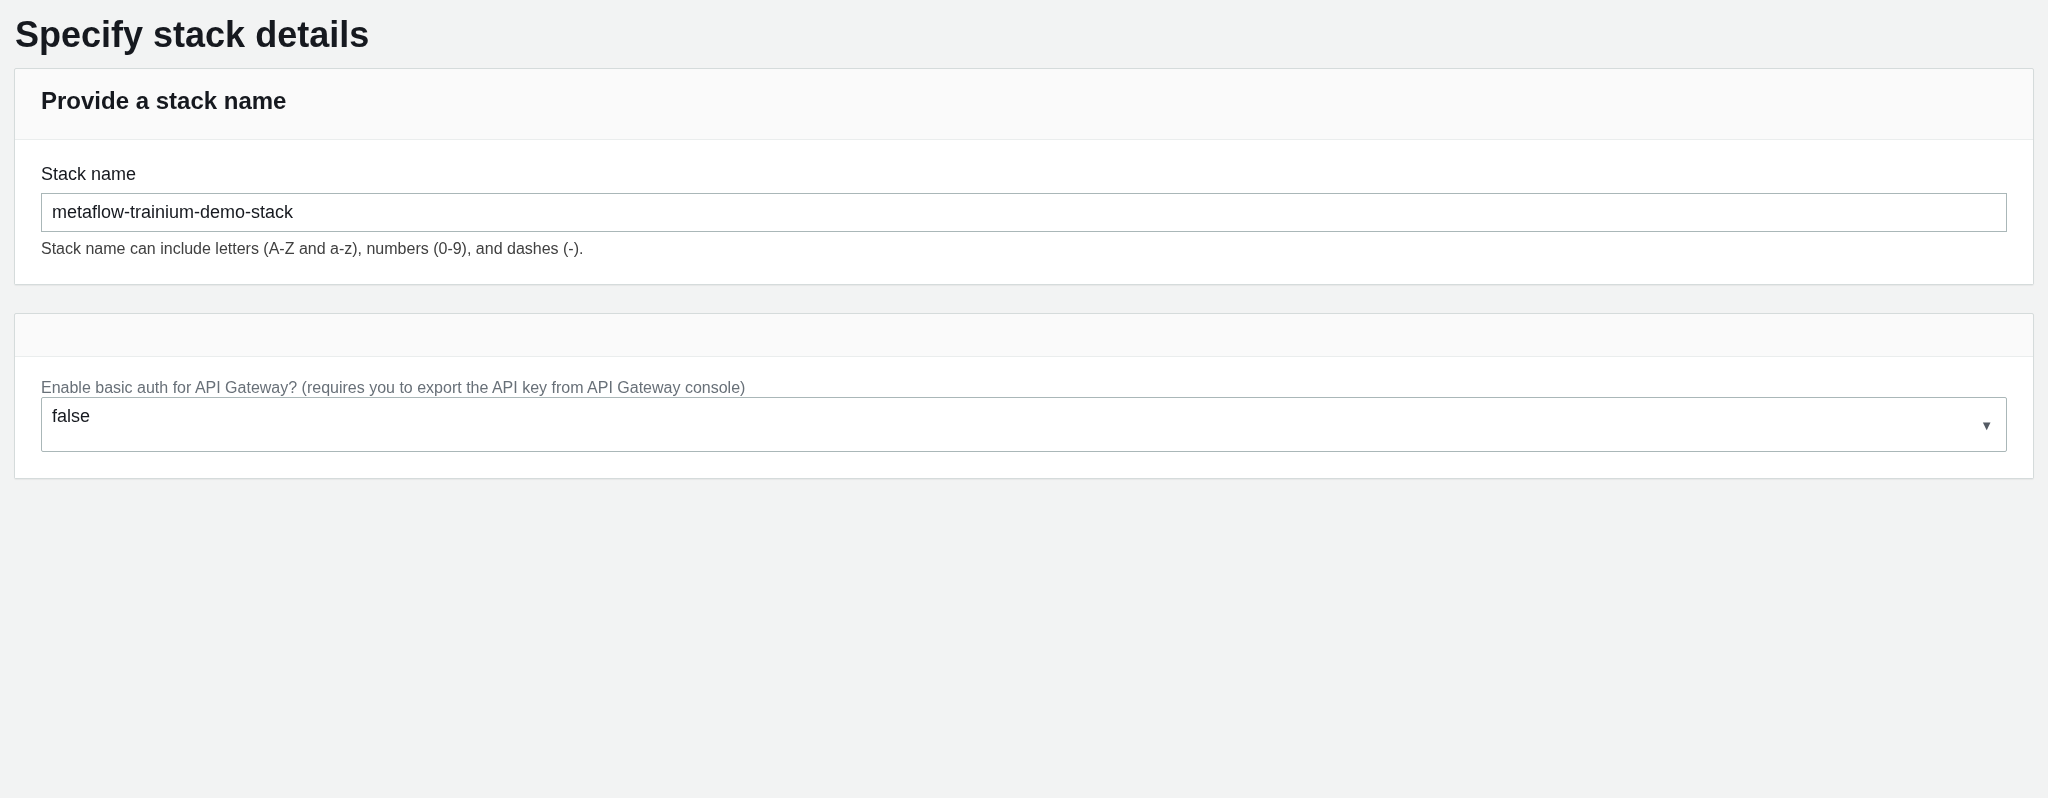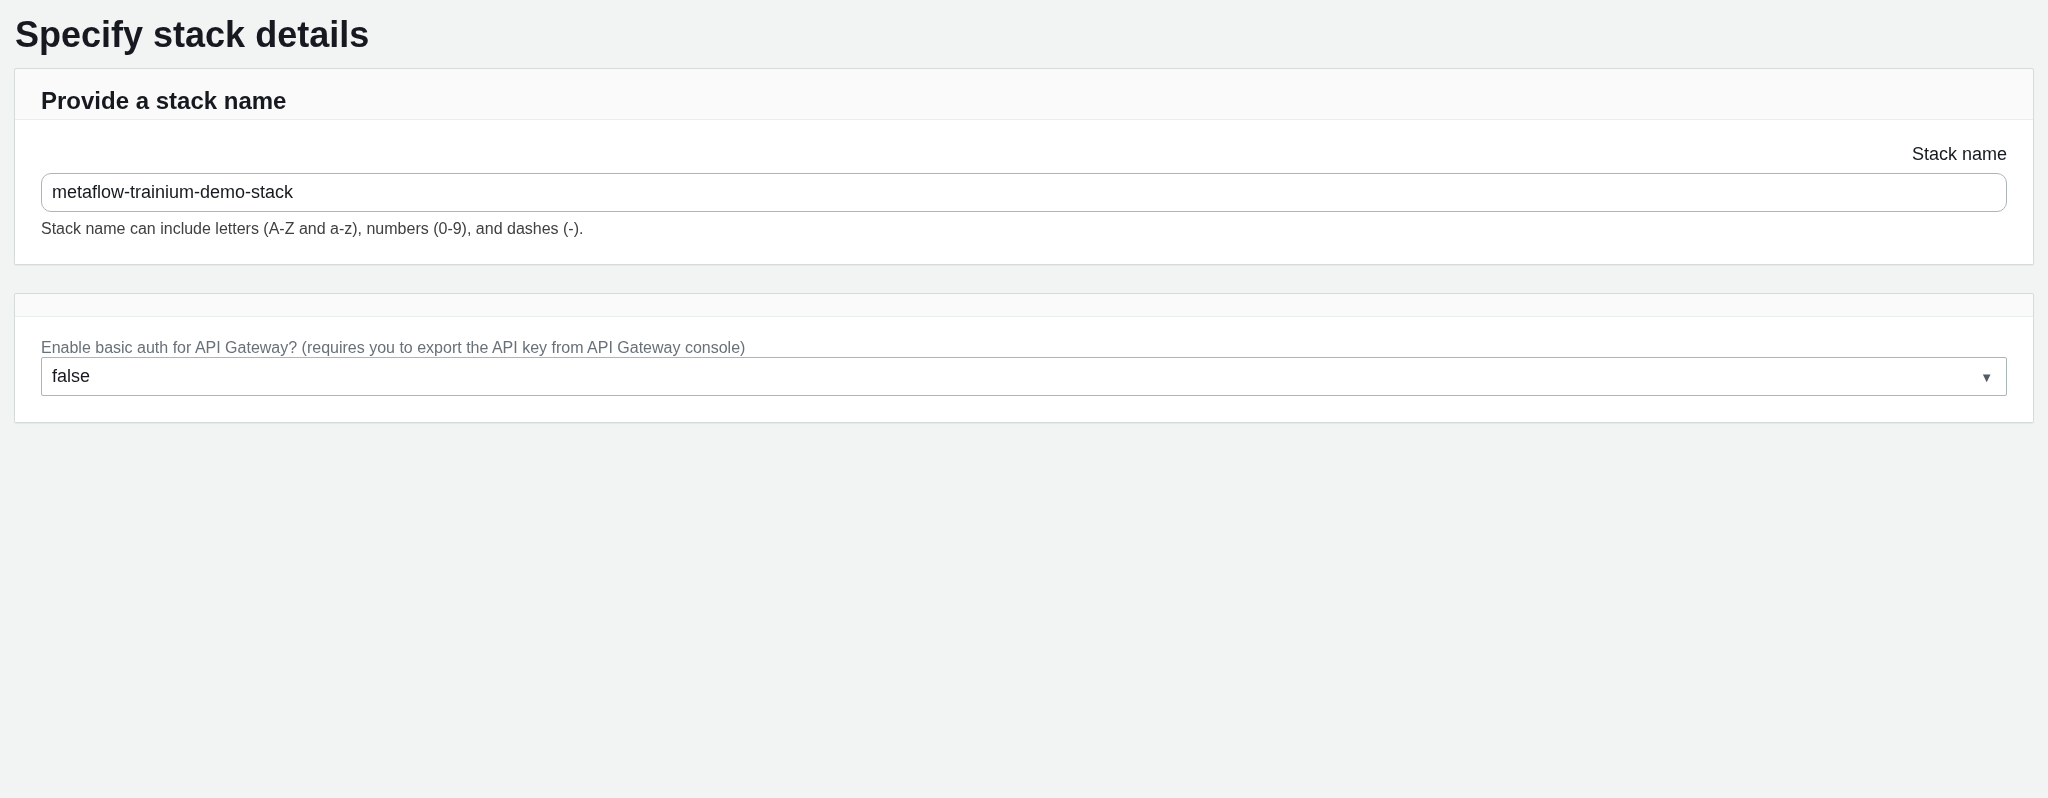--- a/index.html
+++ b/index.html
@@ -21,21 +21,21 @@
       padding-left: 1px;
     }
     .panel {
       background-color: #fafafa;
       border: 1px solid #d5dbdb;
       border-radius: 2px;
       margin-bottom: 28px;
       box-shadow: 0 1px 1px rgba(0,0,0,0.05);
     }
     .panel-header {
-      padding: 18px 26px 4px 26px;
+      padding: 18px 26px 24px 26px;
       border-bottom: 1px solid #eaeded;
     }
     .panel-header h2 {
       font-size: 24px;
       font-weight: 700;
       color: #16191f;
     }
     .panel-subtitle {
       font-size: 17px;
       color: #545b64;
@@ -44,50 +44,49 @@
     }
     .panel-body {
       background-color: #ffffff;
       padding: 24px 26px 26px 26px;
     }
     .field-label {
       font-size: 18px;
       color: #16191f;
       margin-bottom: 8px;
       display: block;
-      text-align: right;
     }
     .field-description {
       font-size: 16px;
       color: #687078;
       margin-bottom: 0;
       margin-top: -2px;
     }
     .field-hint {
       font-size: 16px;
       color: #404040;
       margin-top: 8px;
     }
     input[type="text"] {
       width: 100%;
       padding: 8px 10px;
       font-size: 18px;
       border: 1px solid #aab7b8;
-      border-radius: 10px;
+      border-radius: 0;
       background-color: #ffffff;
       color: #16191f;
       font-family: inherit;
     }
     .select-wrap {
       position: relative;
       width: 100%;
     }
     .select-box {
       width: 100%;
-      padding: 8px 36px 8px 10px;
+      padding: 8px 36px 24px 10px;
       font-size: 18px;
       border: 1px solid #aab7b8;
       border-radius: 2px;
       background-color: #ffffff;
       color: #16191f;
       cursor: pointer;
       user-select: none;
     }
     .select-caret {
       position: absolute;

